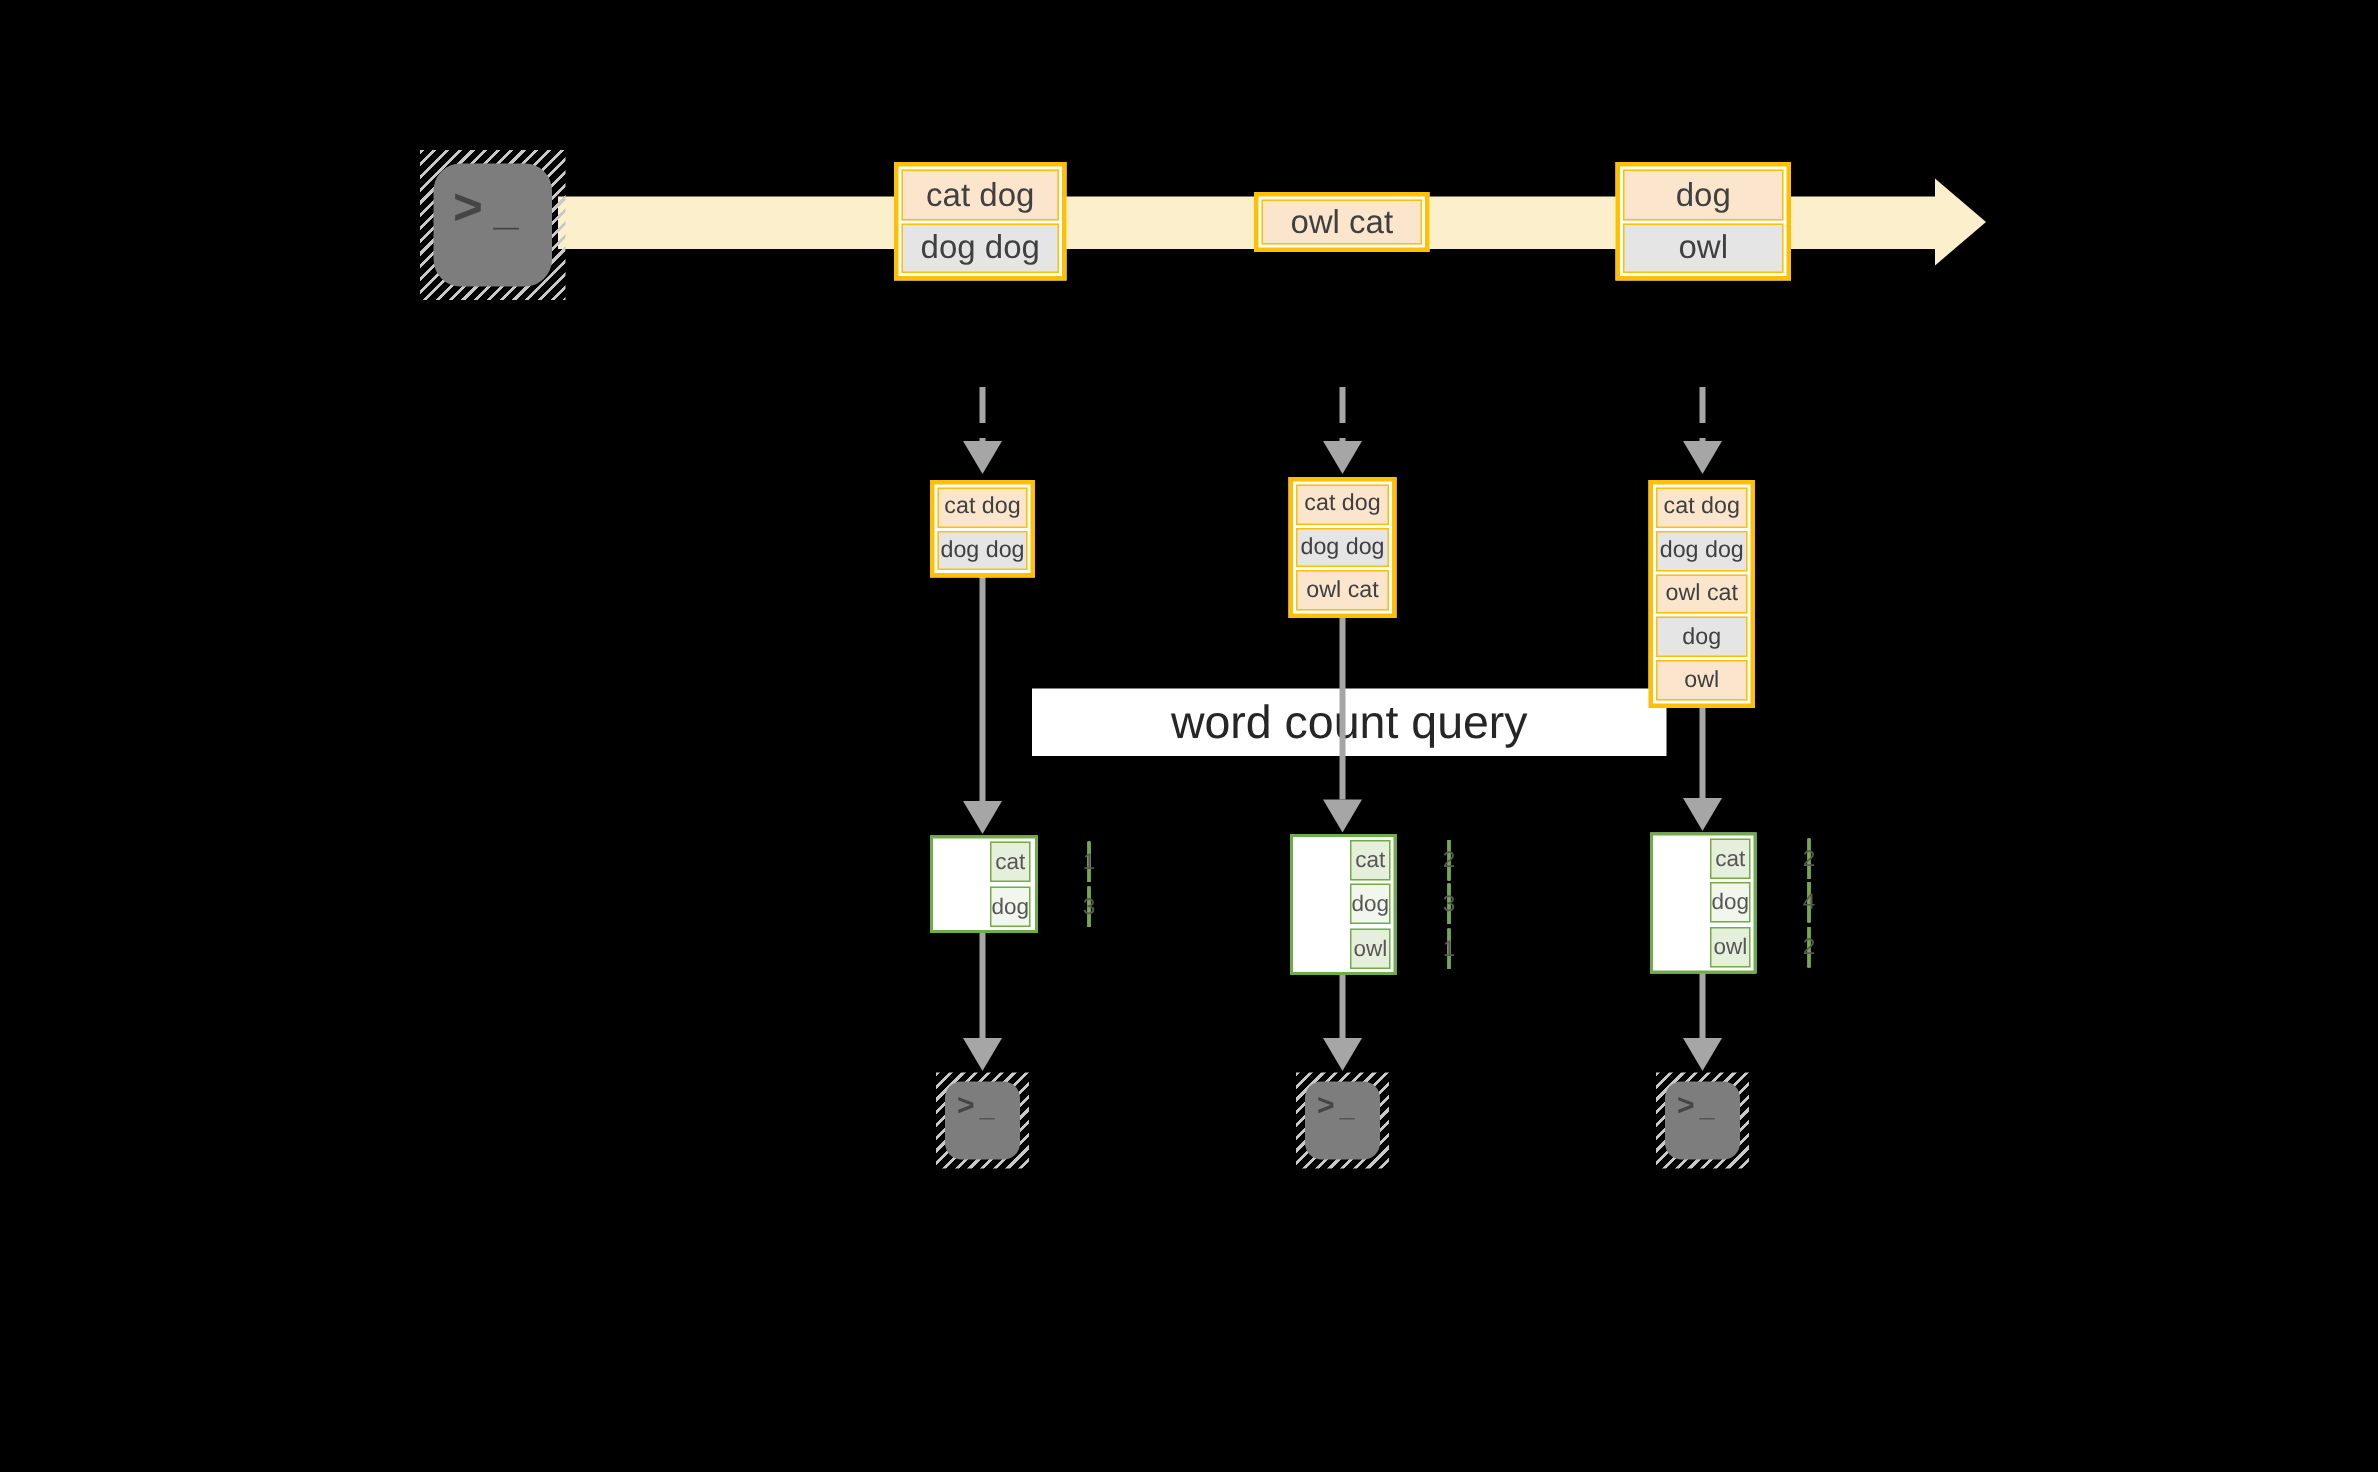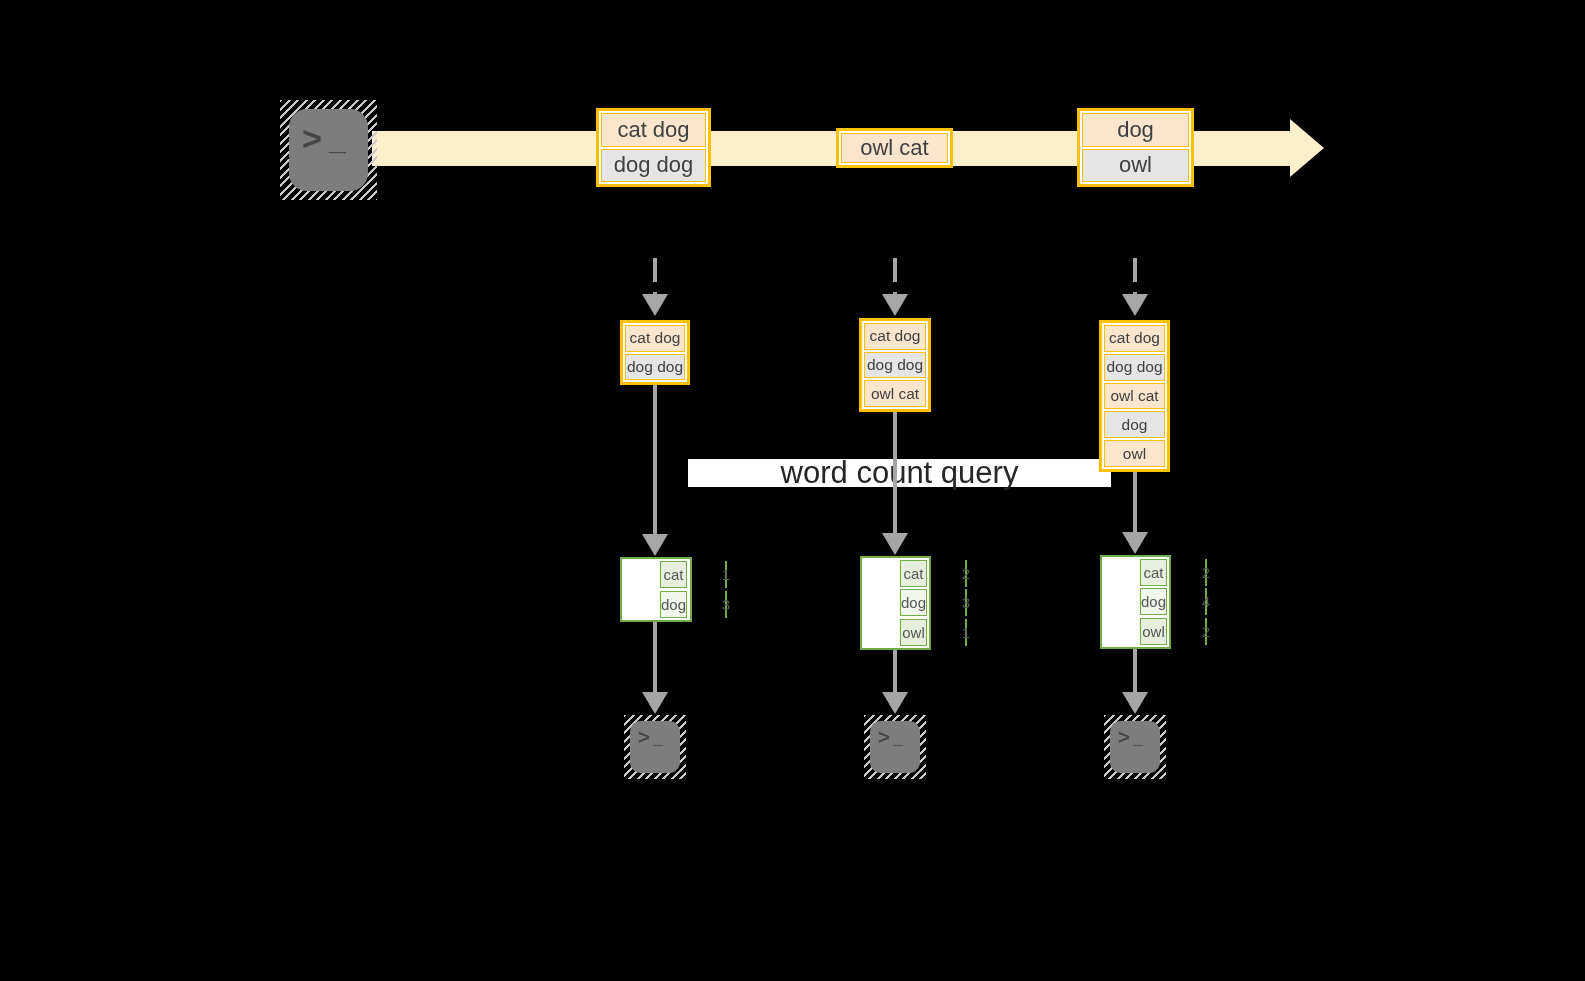--- a/index.html
+++ b/index.html
@@ -50,21 +50,21 @@
 
   
   .gdash { position:absolute; width:4px; z-index:2;
     background:repeating-linear-gradient(to bottom, #A6A6A6 0 24px, transparent 24px 34px); }
   .gline { position:absolute; width:4px; background:#A6A6A6; z-index:2; }
   .ghead { position:absolute; width:0; height:0; z-index:2;
     border-left:13px solid transparent; border-right:13px solid transparent;
     border-top:22px solid #A6A6A6; }
 
   
-  .band { position:absolute; left:688px; top:459px; width:423px; height:28px;
+  .band { position:absolute; left:688px; top:459px; width:423px; height:45px;
     background:#fff; z-index:1; display:flex; align-items:center; justify-content:center;
     color:#262626; font-size:31px; }
 
   
   .gtable {
     position:absolute; box-sizing:border-box; z-index:3;
     border:2.5px solid #70AD47; background:#fff; padding:2px;
     display:grid; grid-template-columns:1fr 23px; gap:2px;
   }
   .gcell {

